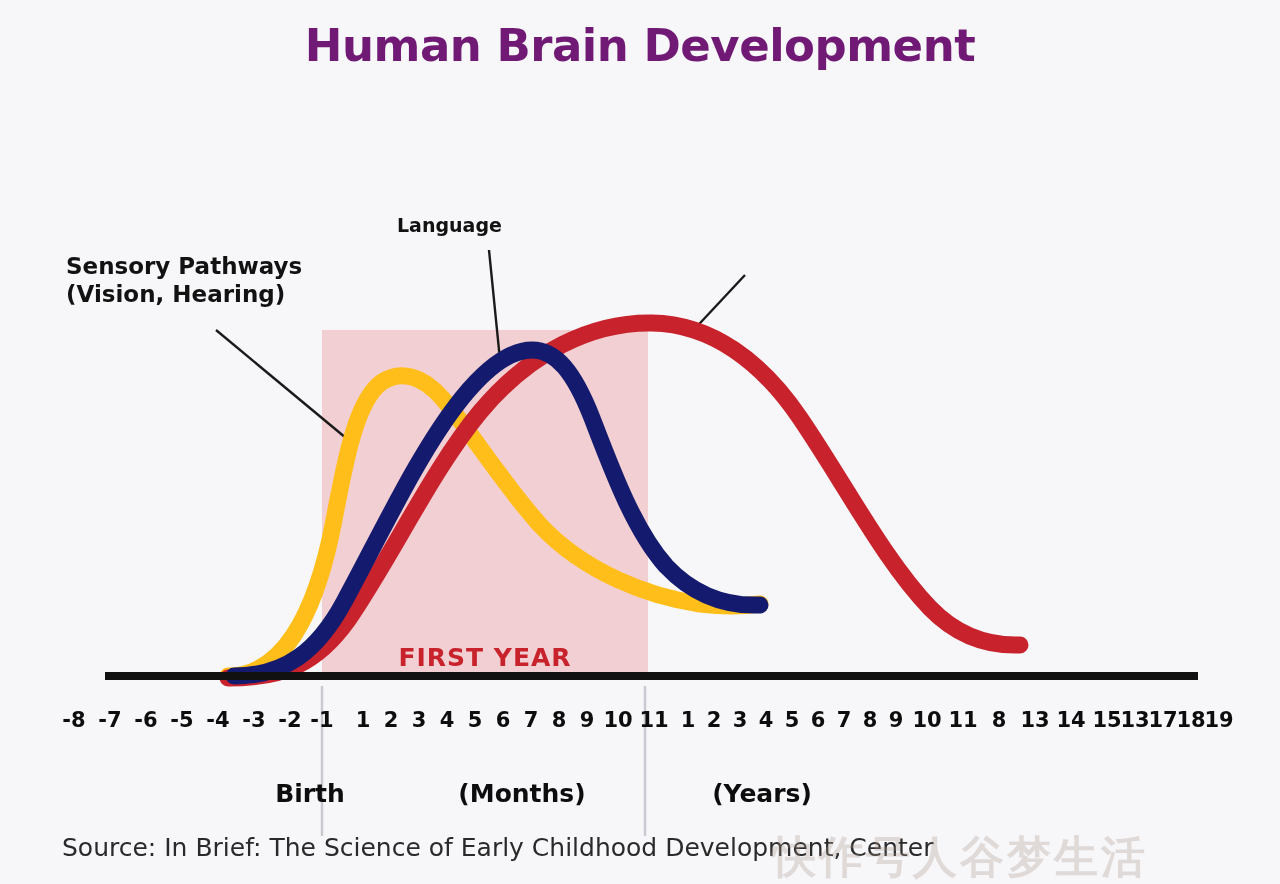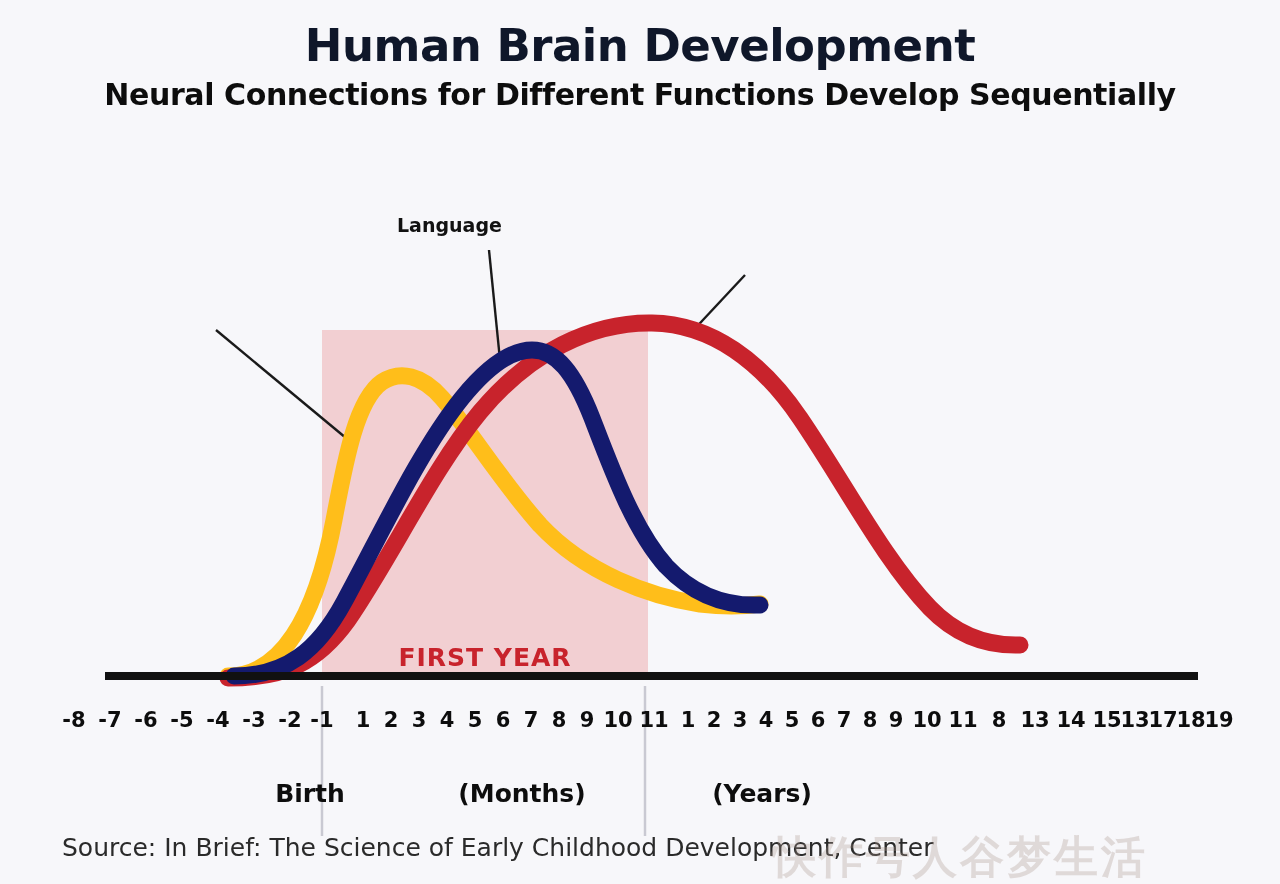--- a/index.html
+++ b/index.html
@@ -24,21 +24,21 @@
     position: absolute;
     top: 22px;
     left: 0;
     width: 1280px;
     text-align: center;
   }
   .chart-title {
     font-family: "DejaVu Sans", sans-serif;
     font-size: 45px;
     font-weight: 700;
-    color: #0f172a;
+    color: #701a75;
     letter-spacing: -0.5px;
     line-height: 1.05;
     white-space: nowrap;
   }
   .chart-subtitle {
     font-family: "DejaVu Sans", sans-serif;
     font-size: 30px;
     font-weight: 700;
     color: #0d0d0d;
     letter-spacing: -0.4px;
@@ -135,21 +135,20 @@
     inset: 0;
   }
 </style>
 </head>
 <body>
 
 <div id="chart-root">
 
   <div class="title-block">
     <div class="chart-title">Human Brain Development</div>
-    <div class="chart-subtitle">Neural Connections for Different Functions Develop Sequentially</div>
   </div>
 
   <svg class="plot" width="1280" height="884" viewBox="0 0 1280 884">
 
     <rect id="band-rect" x="322" y="330" width="326" height="346" fill="#f2cfd2"></rect>
 
     <line x1="322" y1="686" x2="322" y2="836" stroke="#c9c9d2" stroke-width="2.5"></line>
     <line x1="645" y1="686" x2="645" y2="836" stroke="#c9c9d2" stroke-width="2.5"></line>
 
     <line x1="216" y1="330" x2="346" y2="438" stroke="#1a1a1a" stroke-width="2.4"></line>
@@ -176,20 +175,22 @@
              C 286 676, 318 650, 344 602
              C 382 532, 420 450, 462 398
              C 488 366, 512 350, 532 350
              C 556 350, 574 372, 592 418
              C 612 470, 634 530, 666 566
              C 700 602, 736 606, 760 605" fill="none" stroke="#141a6e" stroke-width="17" stroke-linecap="round" stroke-linejoin="round"></path>
 
     <line x1="105" y1="676" x2="1198" y2="676" stroke="#111111" stroke-width="8" stroke-linecap="butt"></line>
   </svg>
 
+  <div class="annotation" id="annot-sensory">Sensory Pathways
+(Vision, Hearing)</div>
   <div class="annotation" id="annot-language">Language</div>
 
   <div id="first-year-label" style="color: rgb(200, 35, 44);">FIRST YEAR</div>
 
   <div class="axis-ticks" id="axis-ticks">
       <div class="tick" style="left: 74px;">-8</div>
       <div class="tick" style="left: 110px;">-7</div>
       <div class="tick" style="left: 146px;">-6</div>
       <div class="tick" style="left: 182px;">-5</div>
       <div class="tick" style="left: 218px;">-4</div>

